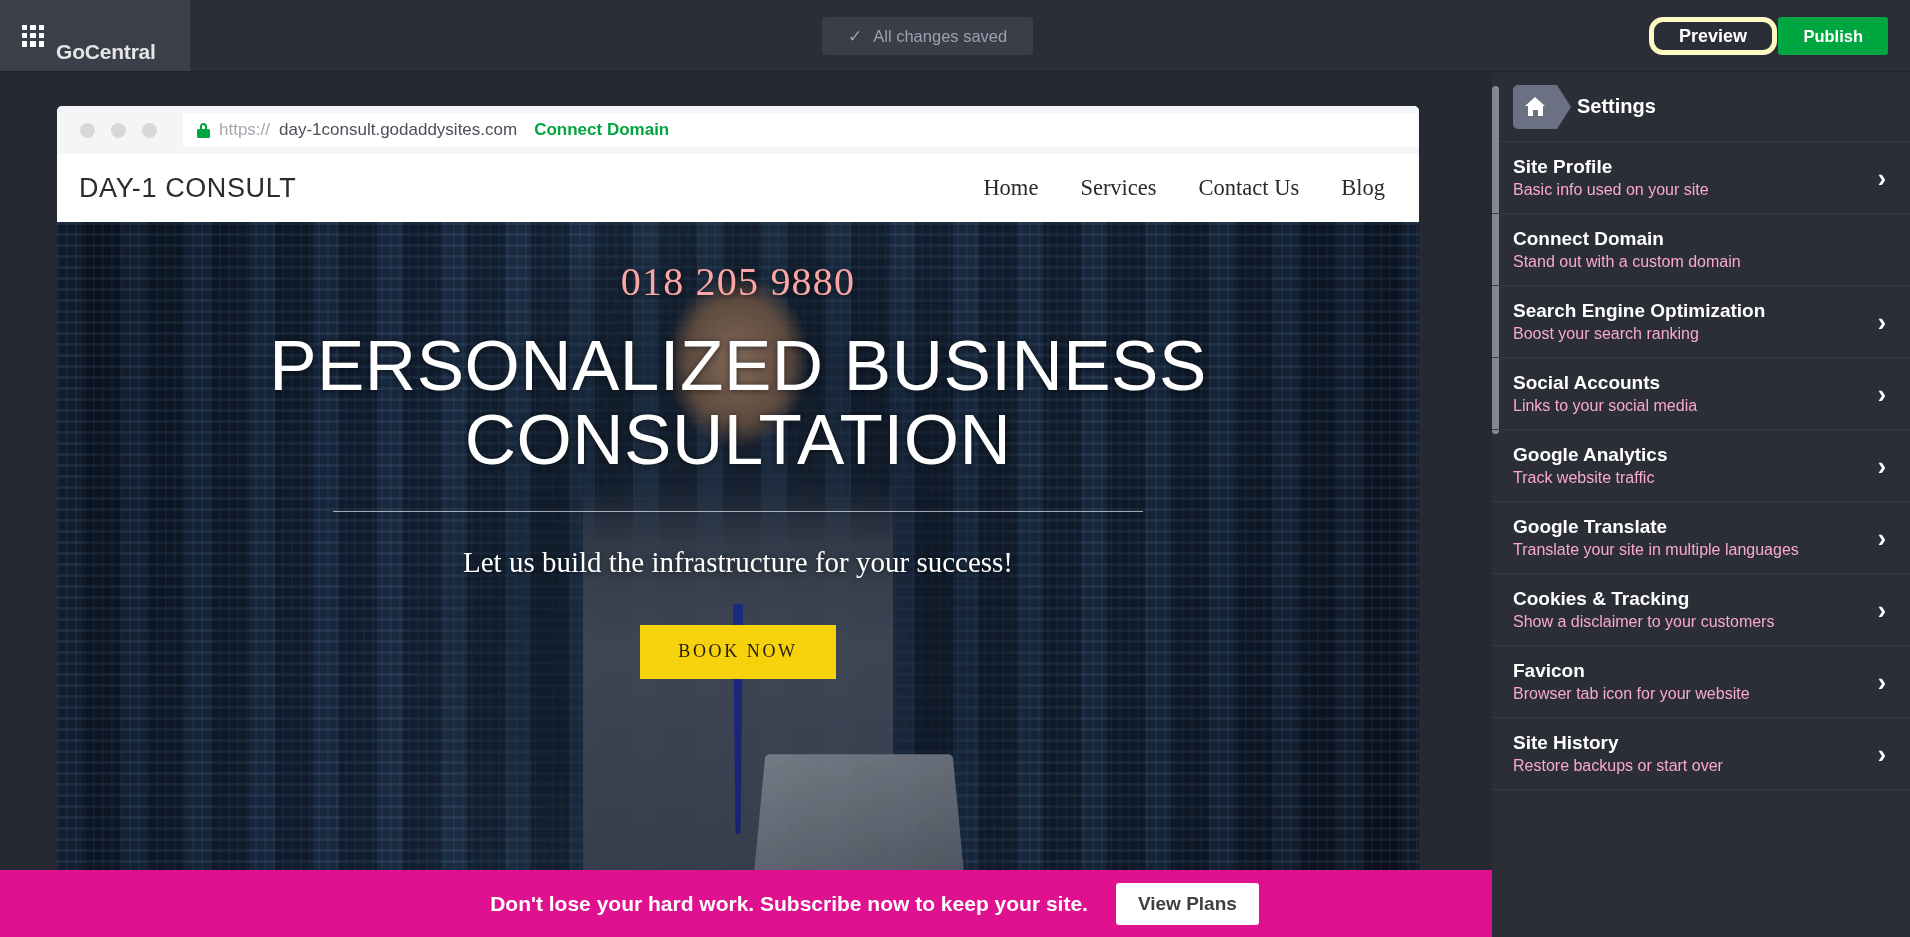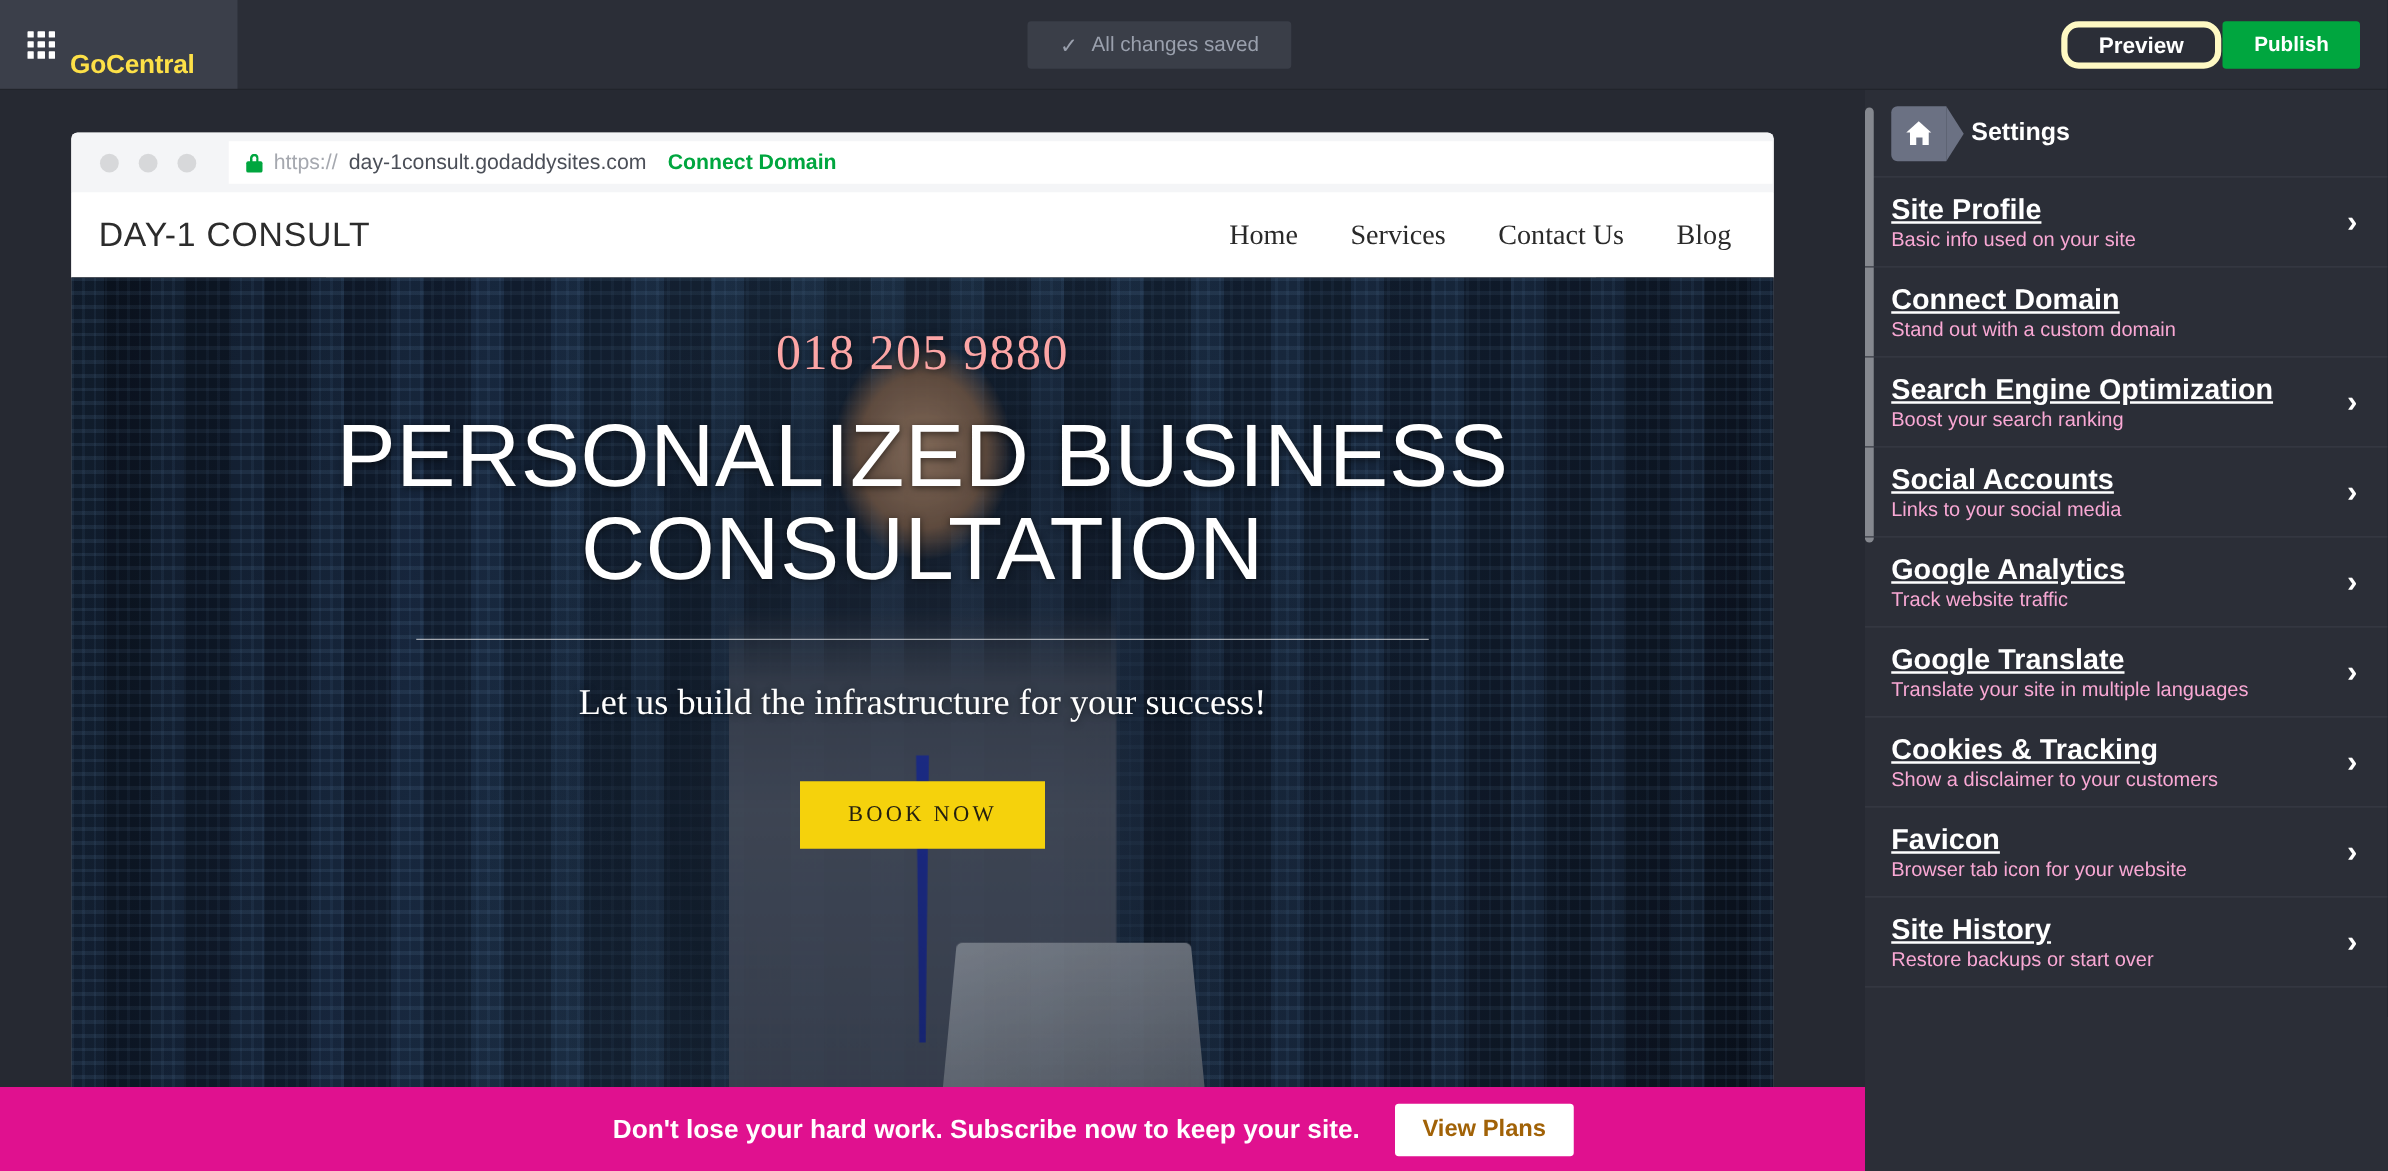--- a/index.html
+++ b/index.html
@@ -29,21 +29,21 @@
   .grid-icon {
     width: 22px; height: 22px;
     display: grid;
     grid-template-columns: repeat(3, 1fr);
     grid-template-rows: repeat(3, 1fr);
     gap: 3px;
     margin-right: 12px;
   }
   .grid-icon i { background: #ffffff; border-radius: 0.5px; display: block; }
   .brand-name {
-    color: #fde047; font-size: 21px; font-weight: bold;
+    color: #e5e5e5; font-size: 21px; font-weight: bold;
     letter-spacing: -0.2px;
     margin-top: 32px;
   }
 
   .save-pill {
     position: absolute; top: 17px; left: 822px;
     height: 38px;
     background: #3a3e48;
     border-radius: 3px;
     display: flex; align-items: center;
@@ -217,21 +217,21 @@
   
   .promo {
     position: absolute; bottom: 0; left: 0;
     width: 1749px; height: 67px;
     background: #e0118f;
     display: flex; align-items: center; justify-content: center;
     gap: 28px;
   }
   .promo-text { color: #ffffff; font-size: 21px; font-weight: bold; }
   .promo-btn {
-    background: #ffffff; color: #a16207;
+    background: #ffffff; color: #404040;
     font-size: 19px; font-weight: bold;
     border: none; border-radius: 3px;
     padding: 10px 22px;
     cursor: pointer;
   }
 
   
   .sidebar {
     position: absolute; top: 72px; right: 0;
     width: 418px; height: 865px;
@@ -278,21 +278,21 @@
 
   .sb-list { position: relative; }
   .sb-item {
     position: relative;
     height: 72px;
     padding: 0 46px 0 21px;
     display: flex; flex-direction: column; justify-content: center;
     border-bottom: 1px solid #383b45;
     cursor: pointer;
   }
-  .sb-item .label { color: #ffffff; font-size: 23px; font-weight: bold; margin-bottom: 3px; text-decoration: underline; }
+  .sb-item .label { color: #ffffff; font-size: 19px; font-weight: bold; margin-bottom: 3px; }
   .sb-item .sub { color: #f9a8d4; font-size: 16px; }
   .sb-chevron {
     position: absolute; right: 24px; top: 50%;
     transform: translateY(-50%);
     color: #ffffff; font-size: 25px; font-weight: bold;
     line-height: 1;
   }
   .sb-scrollbar {
     position: absolute; left: 0; top: 14px;
     width: 7px; height: 348px;

